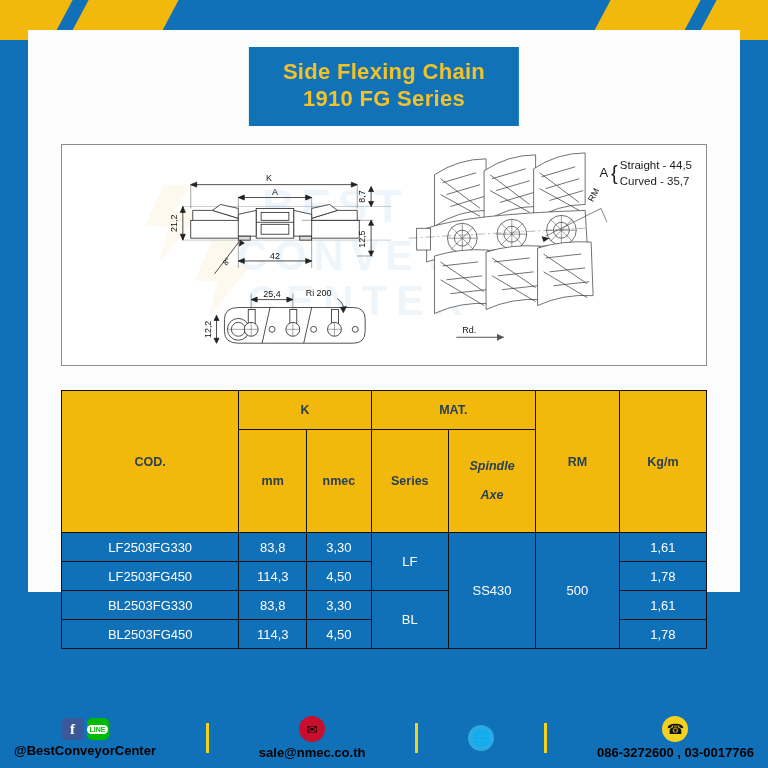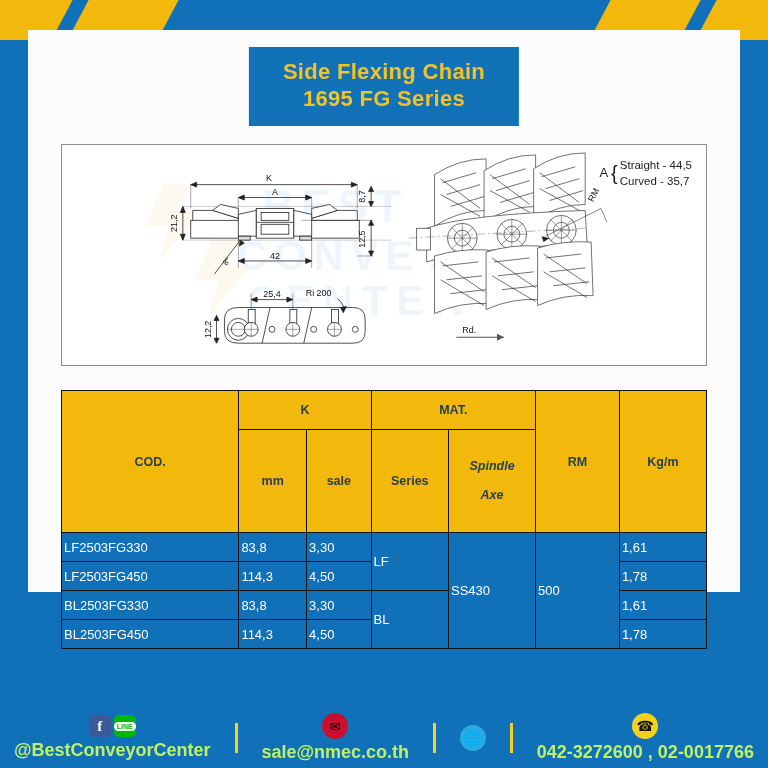--- a/index.html
+++ b/index.html
@@ -58,35 +58,35 @@
   
   .table-wrap { position:absolute; left:33px; top:360px; width:646px; }
   table { border-collapse:collapse; width:100%; table-layout:fixed; }
   table, th, td { border:1.6px solid #111; }
   th {
     background:#F2B90C; color:#2a4050;
     font-size:12.5px; font-weight:bold; padding:6px 2px;
   }
   td {
     background:#1070B8; color:#fff;
-    font-size:13px; text-align:left; padding:6.5px 2px;
+    font-size:13px; text-align:center; padding:6.5px 2px;
     font-weight:500;
   }
   .th-cod { height:142px; }
   .th-tall { height:142px; }
   .th-spindle { line-height:2.3;font-style:italic; }
 
   
   .footer {
     position:absolute; left:0; bottom:0; width:768px; height:60px;
     display:flex; align-items:center; justify-content:space-between;
     padding:0 14px;
   }
   .f-item { display:flex; flex-direction:column; align-items:center; gap:3px; }
-  .f-item .lbl { color:#bef264; font-weight:bold; font-size:18px; white-space:nowrap; }
+  .f-item .lbl { color:#000000; font-weight:bold; font-size:13px; white-space:nowrap; }
   .f-icons { display:flex; gap:3px; align-items:center; }
   .divider { width:3px; height:30px; background:#F2D21E; }
 
   .ic { width:22px; height:22px; border-radius:4px; display:flex;
         align-items:center; justify-content:center; font-size:15px;
         font-weight:bold; color:#fff; }
   .ic-fb { background:#3b5998; font-family:"Liberation Serif", serif; }
   .ic-line { background:#00B900; border-radius:5px; font-size:7px; }
   .ic-line span { background:#fff; color:#00B900; border-radius:7px;
                   padding:1px 3px; font-weight:bold; }
@@ -101,21 +101,21 @@
 
 <div class="deco d1"></div>
 <div class="deco d2"></div>
 <div class="deco d3"></div>
 <div class="deco d4"></div>
 
 <div class="page">
 
   <div class="title-box">
     <div>Side Flexing Chain</div>
-    <div>1695 FG Series</div>
+    <div>1910 FG Series</div>
   </div>
 
   <div class="draw-panel">
 
     <svg class="watermark" viewBox="0 0 646 222">
       <g fill="#F2D9A0" opacity="0.55">
         <polygon points="100,40 128,40 112,66 140,66 96,118 106,82 82,82"></polygon>
         <polygon points="150,95 178,95 162,121 190,121 146,173 156,137 132,137"></polygon>
       </g>
       <g fill="#BBD7EE" font-family="Liberation Sans, sans-serif" font-weight="bold" opacity="0.75">
@@ -334,21 +334,21 @@
       <thead>
         <tr>
           <th class="th-cod" rowspan="2">COD.</th>
           <th colspan="2">K</th>
           <th colspan="2">MAT.</th>
           <th class="th-tall" rowspan="2">RM</th>
           <th class="th-tall" rowspan="2">Kg/m</th>
         </tr>
         <tr>
           <th>mm</th>
-          <th>sale</th>
+          <th>nmec</th>
           <th>Series</th>
           <th class="th-spindle">
             <div>Spindle</div>
             <div>Axe</div>
           </th>
         </tr>
       </thead>
       <tbody>
         <tr>
           <td>LF2503FG330</td>
@@ -405,15 +405,15 @@
   <div class="divider"></div>
 
   <div class="f-item">
     <span class="ic-round ic-web">🌐</span>
   </div>
 
   <div class="divider"></div>
 
   <div class="f-item">
     <span class="ic-round ic-tel">☎</span>
-    <div class="lbl">042-3272600 , 02-0017766</div>
+    <div class="lbl">086-3272600 , 03-0017766</div>
   </div>
 </div>
 
 </body></html>

